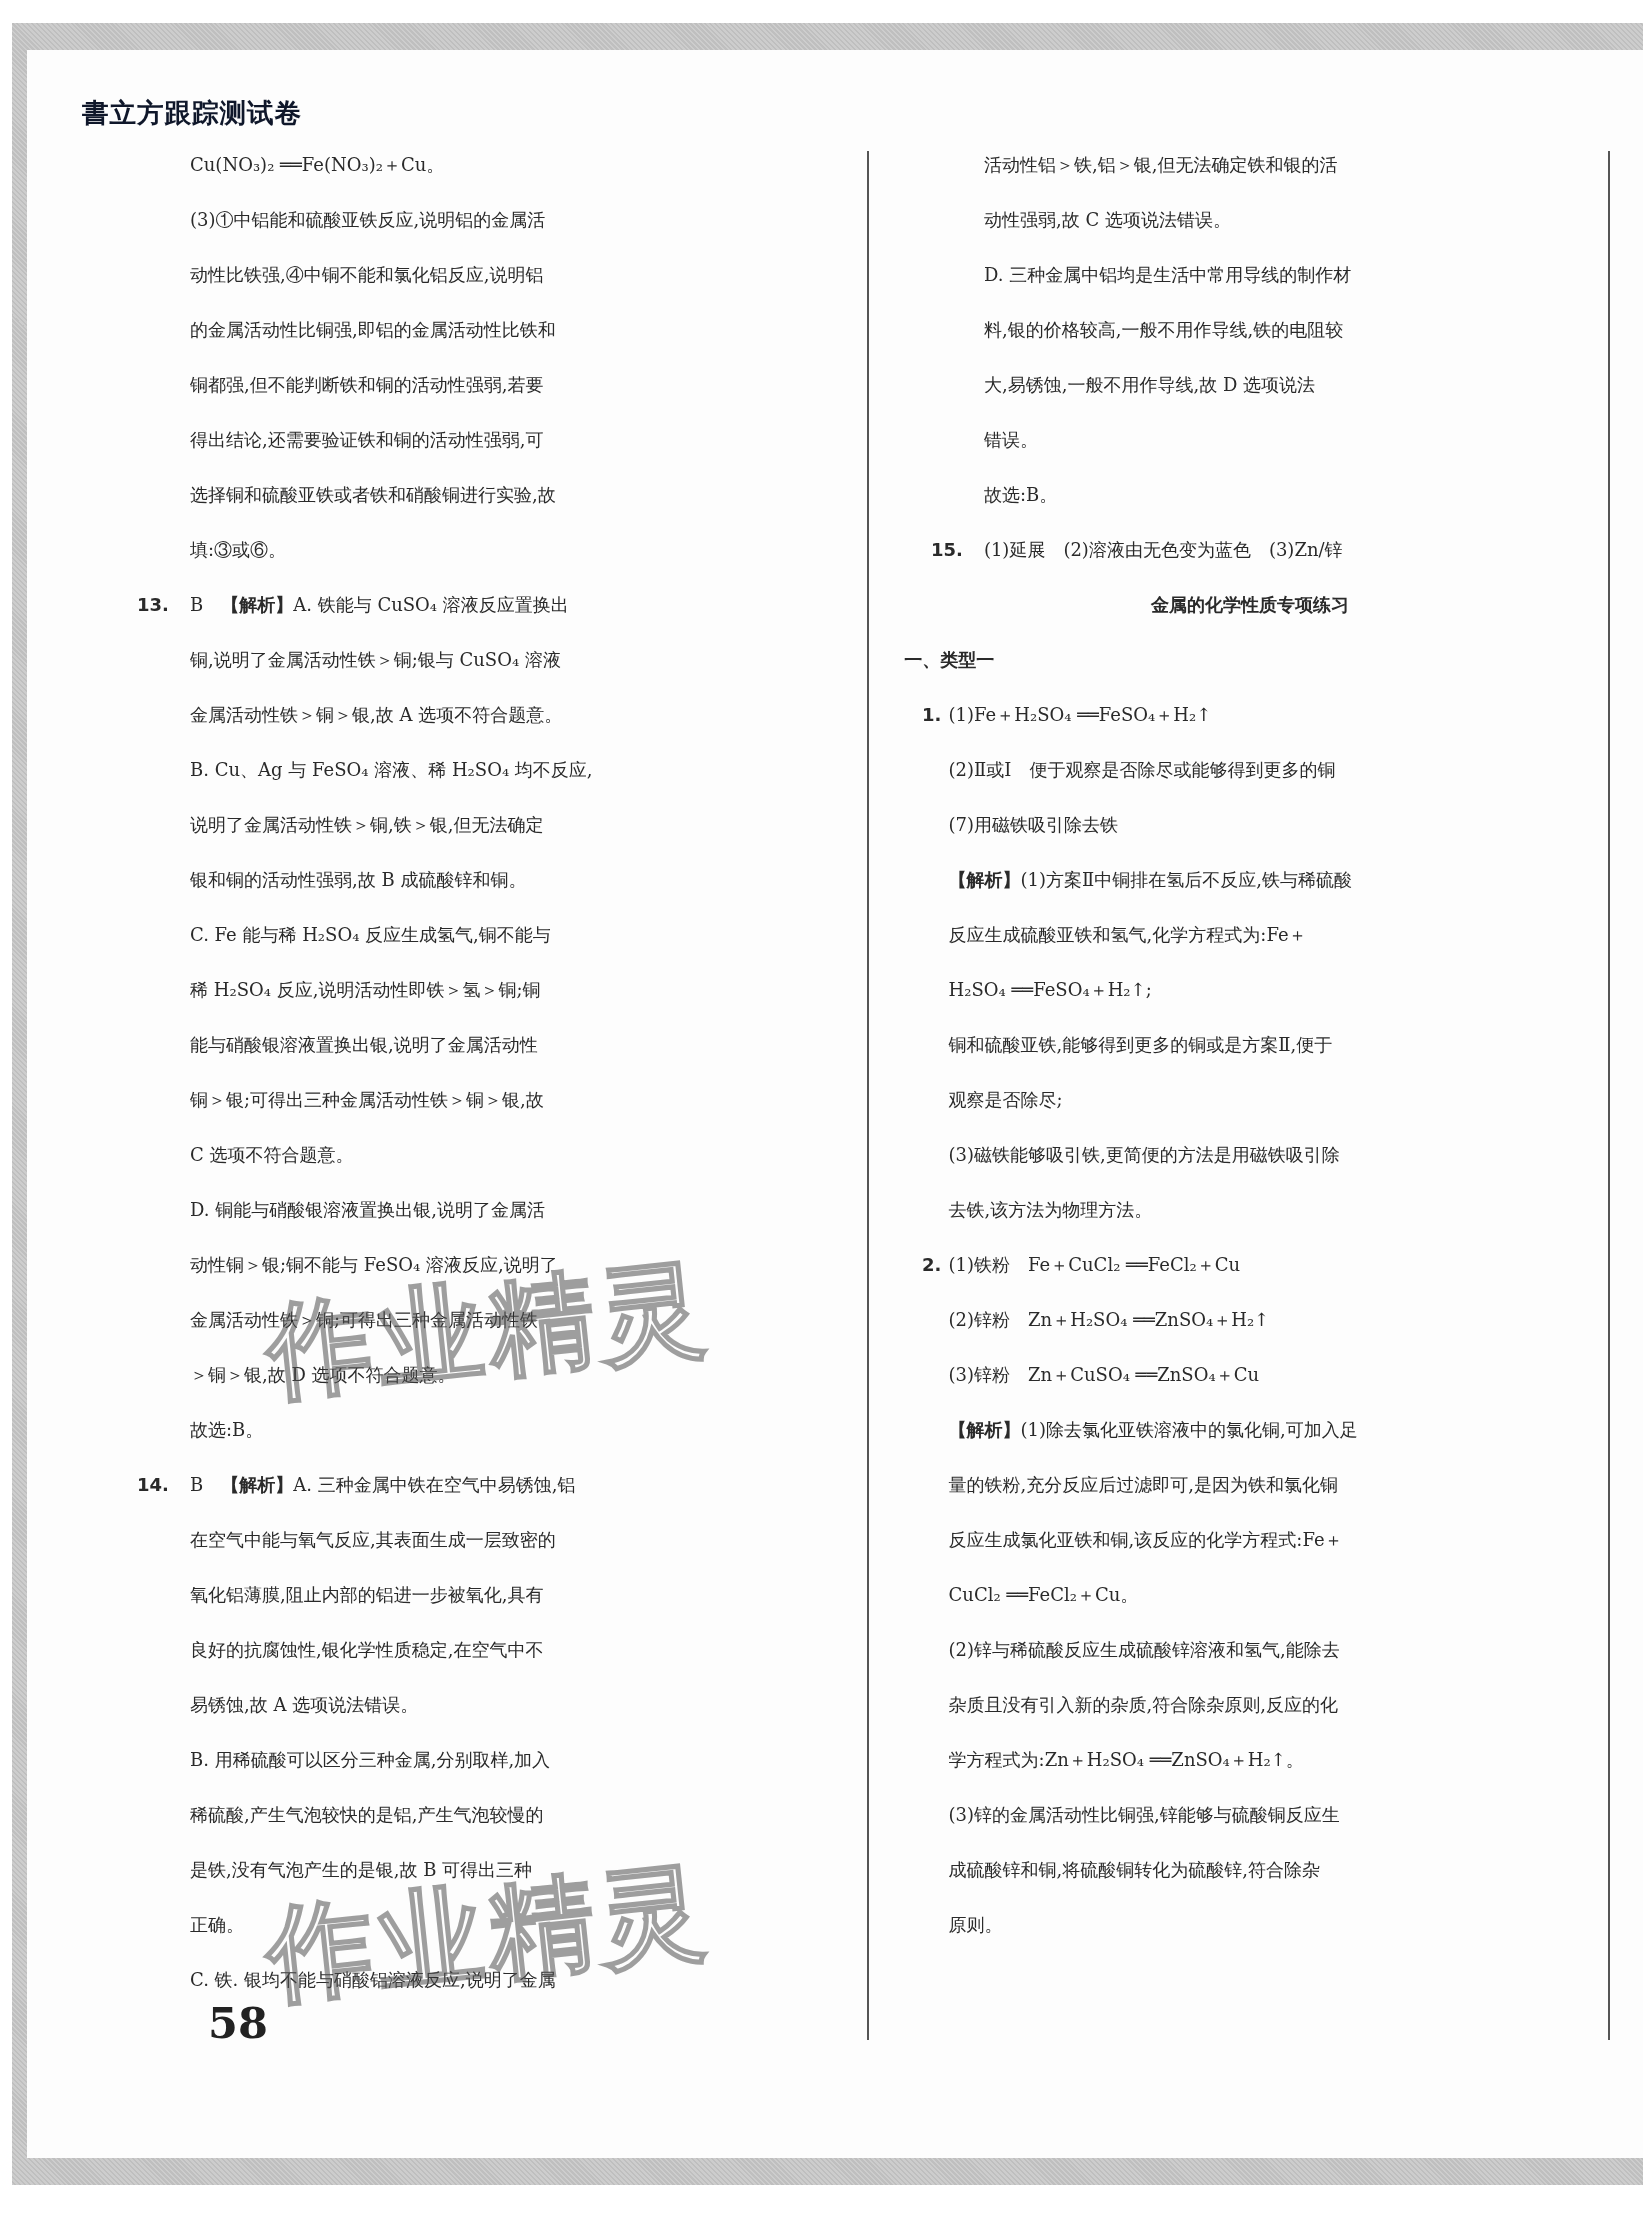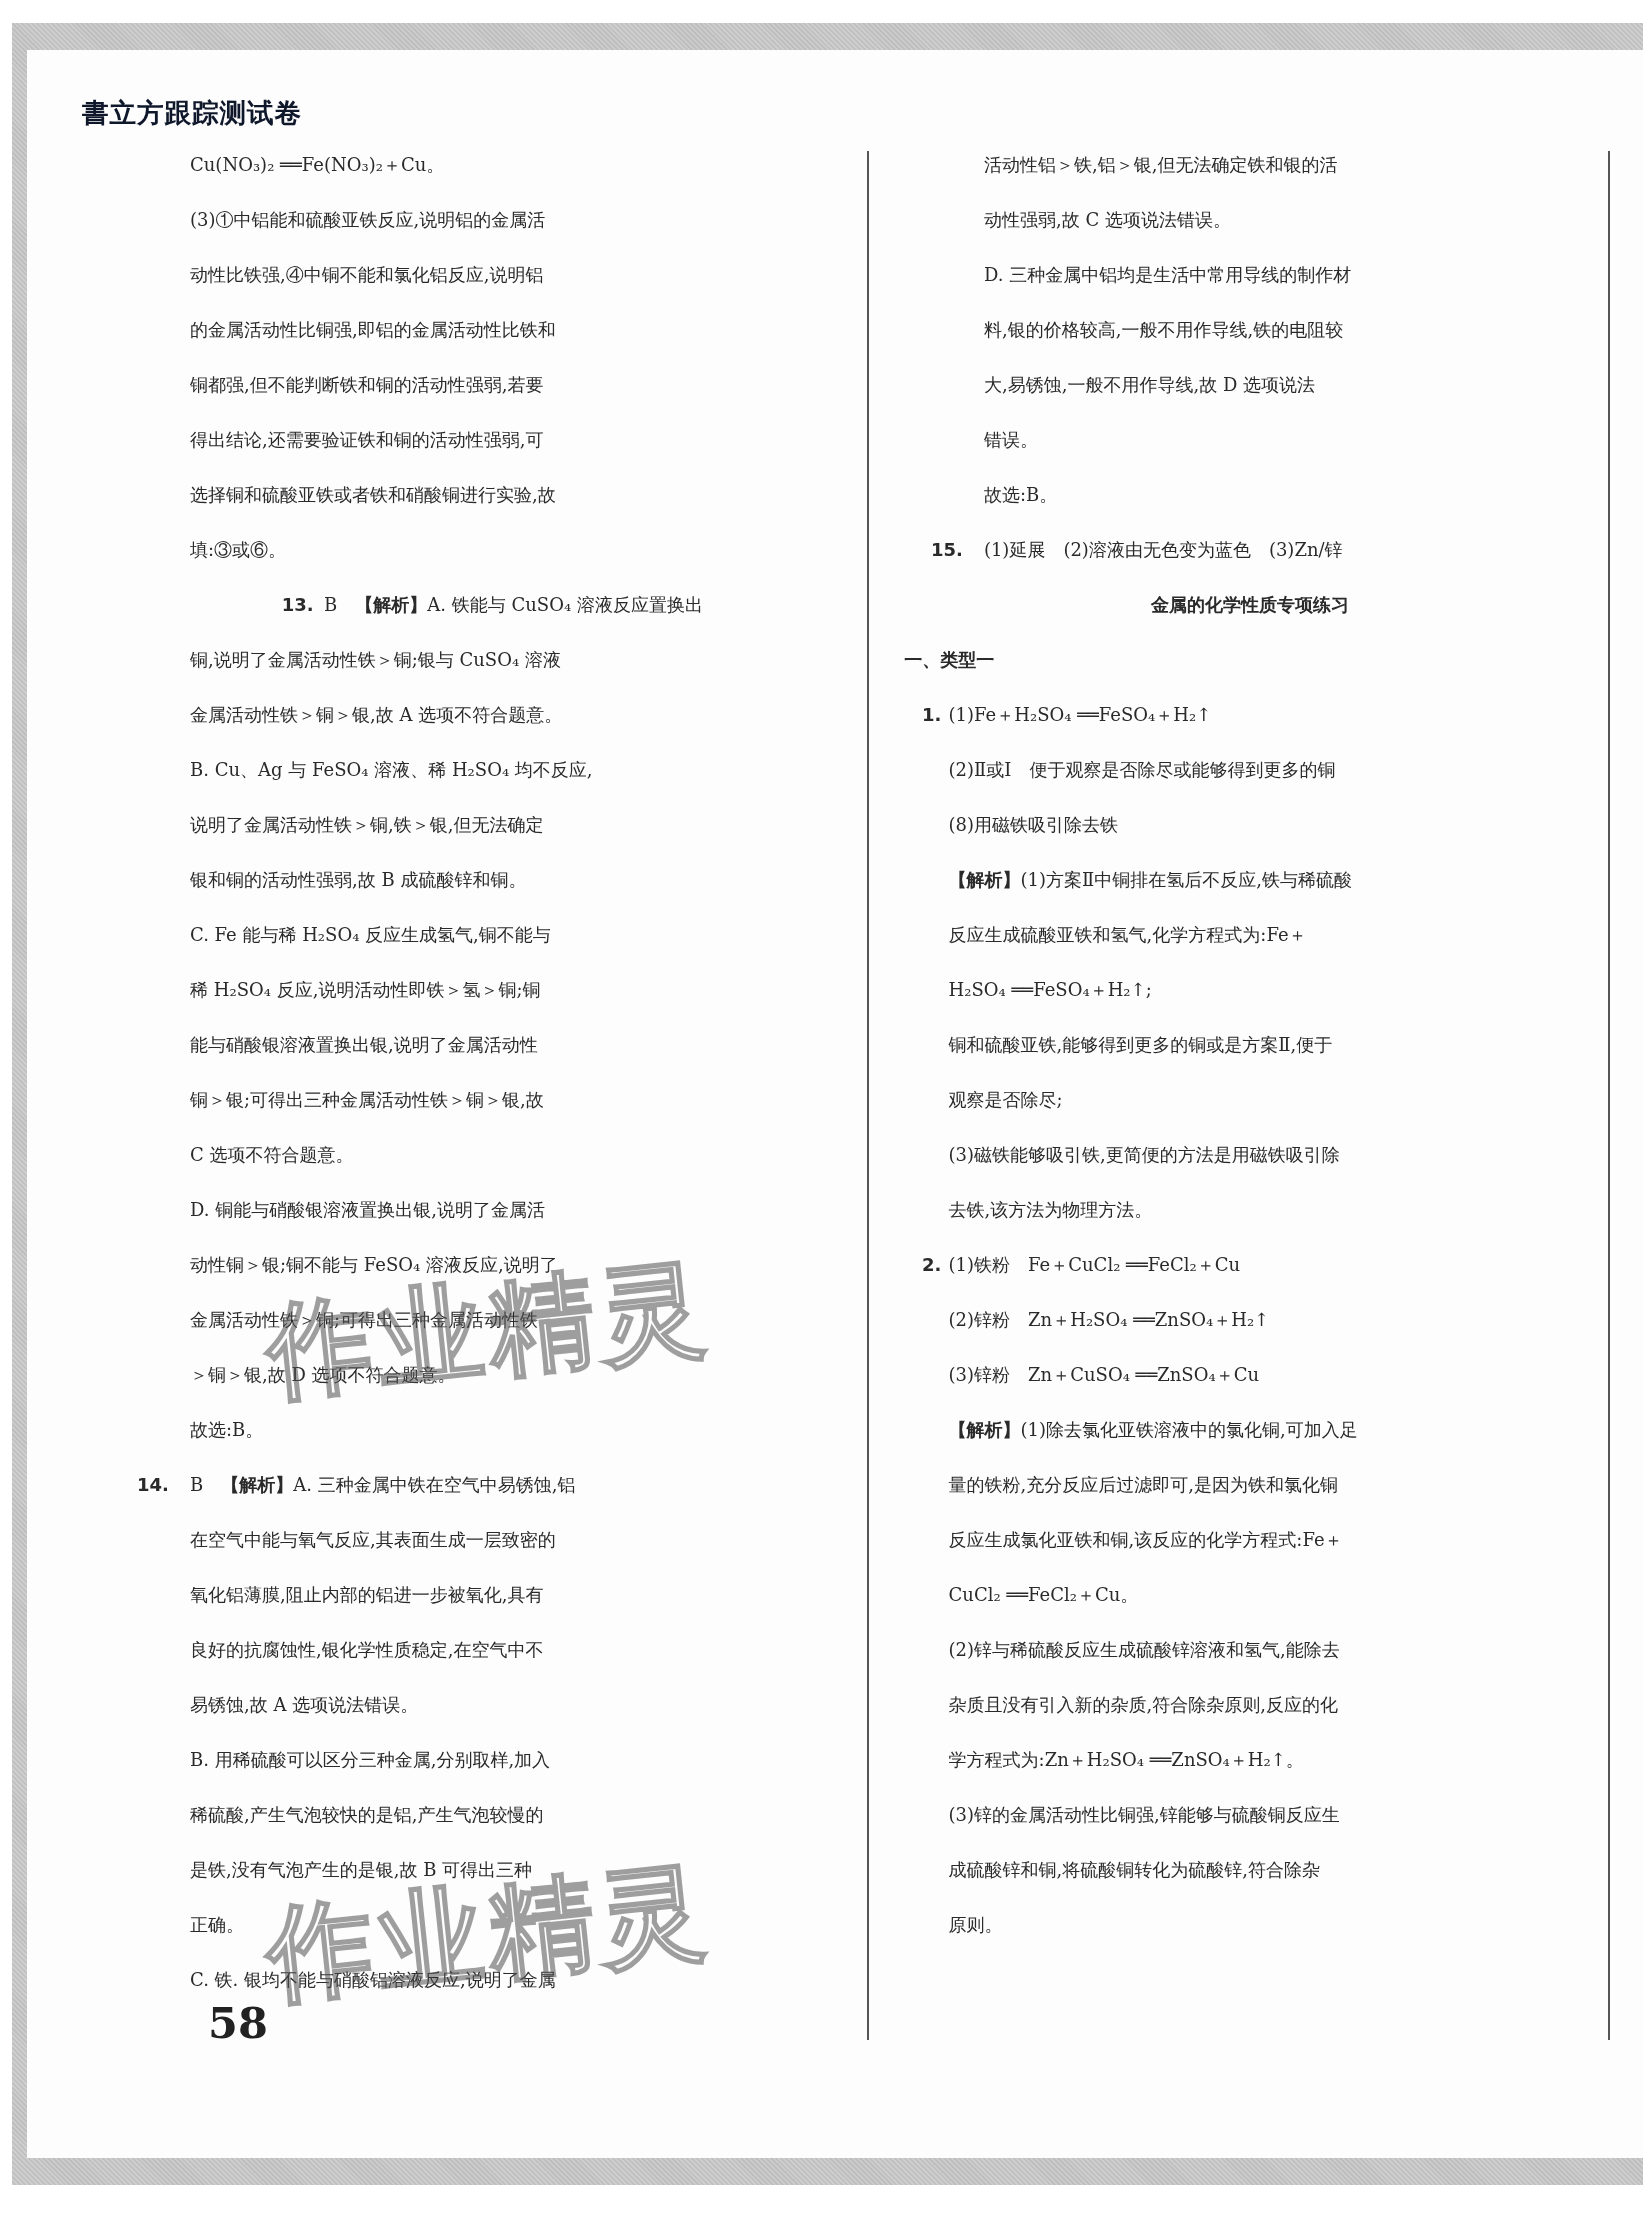--- a/index.html
+++ b/index.html
@@ -75,21 +75,21 @@
   <span class="line">Cu(NO₃)₂ ══Fe(NO₃)₂＋Cu。</span>
   <span class="line">(3)①中铝能和硫酸亚铁反应,说明铝的金属活</span>
   <span class="line">动性比铁强,④中铜不能和氯化铝反应,说明铝</span>
   <span class="line">的金属活动性比铜强,即铝的金属活动性比铁和</span>
   <span class="line">铜都强,但不能判断铁和铜的活动性强弱,若要</span>
   <span class="line">得出结论,还需要验证铁和铜的活动性强弱,可</span>
   <span class="line">选择铜和硫酸亚铁或者铁和硝酸铜进行实验,故</span>
   <span class="line">填:③或⑥。</span>
 
   <div>
-    <span class="line" style="margin-left:-53px;text-align:center;">
+    <span class="line" style="margin-left:-53px;">
       <span class="num" style="margin-left:0;width:53px;">13.</span><span>B</span> <span class="tag">【解析】</span><span>A. 铁能与 CuSO₄ 溶液反应置换出</span>
     </span>
     <span class="line">铜,说明了金属活动性铁＞铜;银与 CuSO₄ 溶液</span>
     <span class="line">金属活动性铁＞铜＞银,故 A 选项不符合题意。</span>
     <span class="line">B. Cu、Ag 与 FeSO₄ 溶液、稀 H₂SO₄ 均不反应,</span>
     <span class="line">说明了金属活动性铁＞铜,铁＞银,但无法确定</span>
     <span class="line">银和铜的活动性强弱,故 B 成硫酸锌和铜。</span>
     <span class="line">C. Fe 能与稀 H₂SO₄ 反应生成氢气,铜不能与</span>
     <span class="line">稀 H₂SO₄ 反应,说明活动性即铁＞氢＞铜;铜</span>
     <span class="line">能与硝酸银溶液置换出银,说明了金属活动性</span>
@@ -135,21 +135,21 @@
 
   <span class="section-title">金属的化学性质专项练习</span>
 
   <span class="subsection" style="margin-left:-17.7px;">一、类型一</span>
 
   <div style="padding-left:26.6px;">
     <span class="line" style="margin-left:-26.6px;">
       <span class="num" style="margin-left:0;width:26.6px;">1.</span><span>(1)Fe＋H₂SO₄ ══FeSO₄＋H₂↑</span>
     </span>
     <span class="line">(2)Ⅱ或Ⅰ　便于观察是否除尽或能够得到更多的铜</span>
-    <span class="line">(8)用磁铁吸引除去铁</span>
+    <span class="line">(7)用磁铁吸引除去铁</span>
     <span class="line">
       <span class="tag">【解析】</span><span>(1)方案Ⅱ中铜排在氢后不反应,铁与稀硫酸</span>
     </span>
     <span class="line">反应生成硫酸亚铁和氢气,化学方程式为:Fe＋</span>
     <span class="line">H₂SO₄ ══FeSO₄＋H₂↑;</span>
     <span class="line">铜和硫酸亚铁,能够得到更多的铜或是方案Ⅱ,便于</span>
     <span class="line">观察是否除尽;</span>
     <span class="line">(3)磁铁能够吸引铁,更简便的方法是用磁铁吸引除</span>
     <span class="line">去铁,该方法为物理方法。</span>
   </div>

